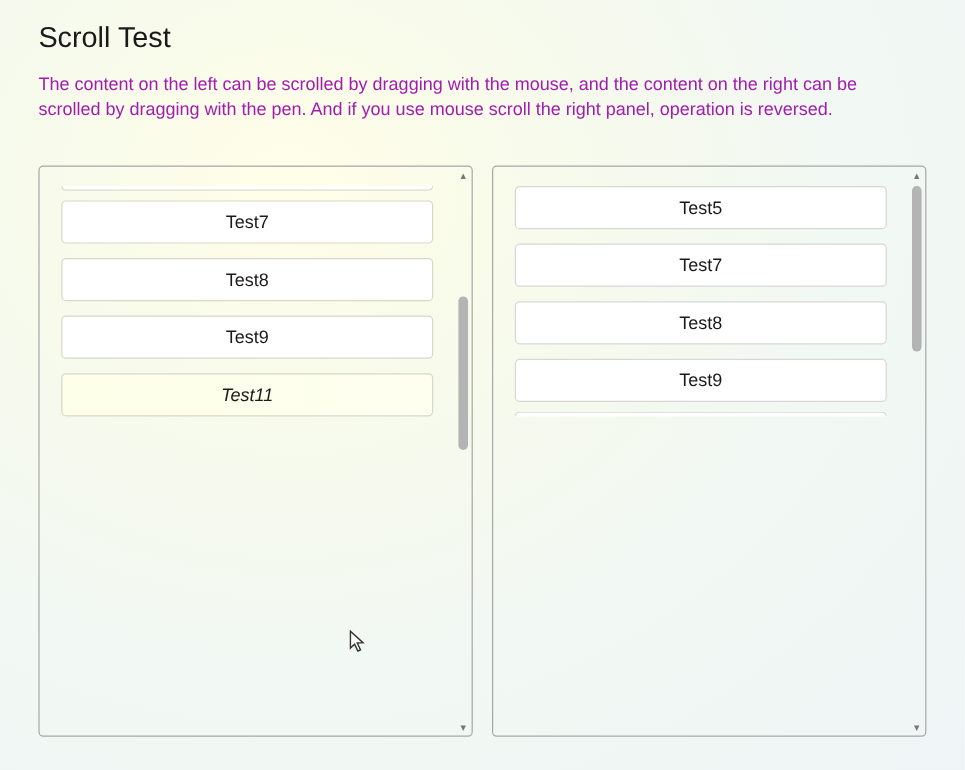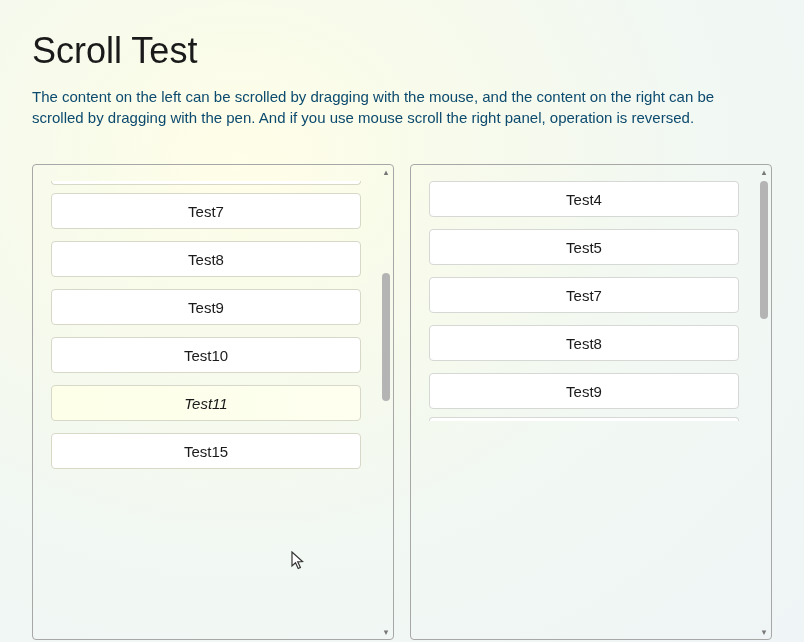--- a/index.html
+++ b/index.html
@@ -12,30 +12,30 @@
       font-family: 'Segoe UI', Tahoma, Geneva, Verdana, sans-serif;
       background: radial-gradient(ellipse at 30% 25%, #fffee8 0%, #f8fbeb 25%, #f2f8f2 55%, #eff5f6 100%);
       width: 804px;
       height: 642px;
       overflow: hidden;
       padding: 16px 32px;
       color: #1a1a1a;
     }
 
     .page-title {
-      font-size: 36px;
+      font-size: 24px;
       font-weight: 400;
       margin-bottom: 14px;
-      margin-top: 14px;
+      margin-top: 2px;
     }
 
     .description {
       font-size: 15px;
       line-height: 1.4;
-      color: #0c4a6e;
+      color: #a21caf;
       margin-bottom: 36px;
       max-width: 720px;
     }
 
     .panels {
       display: flex;
       gap: 16px;
     }
 
     .panel {
@@ -156,37 +156,34 @@
 <p class="description">The content on the left can be scrolled by dragging with the mouse, and the content on the right can be scrolled by dragging with the pen. And if you use mouse scroll the right panel, operation is reversed.</p>
 
 <div class="panels">
 
   <div class="panel panel-left">
     <div class="panel-content">
       <div class="partial-top"></div>
       <div class="item">Test7</div>
       <div class="item">Test8</div>
       <div class="item">Test9</div>
-      <div class="item">Test10</div>
       <div class="item highlight">Test11</div>
-      <div class="item">Test15</div>
     </div>
     <div class="scrollbar-track">
       <div class="arrow-up">▴</div>
       <div class="thumb"></div>
       <div class="arrow-down">▾</div>
     </div>
     <svg class="cursor" width="18" height="20" viewBox="0 0 18 20">
       <path d="M1 1 L1 15 L4.5 11.8 L7.2 17.5 L9.4 16.5 L6.7 10.8 L11.5 10.5 Z" fill="white" stroke="#333" stroke-width="1.2"></path>
     </svg>
   </div>
 
   <div class="panel panel-right">
     <div class="panel-content">
-      <div class="item">Test4</div>
       <div class="item">Test5</div>
       <div class="item">Test7</div>
       <div class="item">Test8</div>
       <div class="item">Test9</div>
       <div class="partial-bottom"></div>
     </div>
     <div class="scrollbar-track">
       <div class="arrow-up">▴</div>
       <div class="thumb"></div>
       <div class="arrow-down">▾</div>

